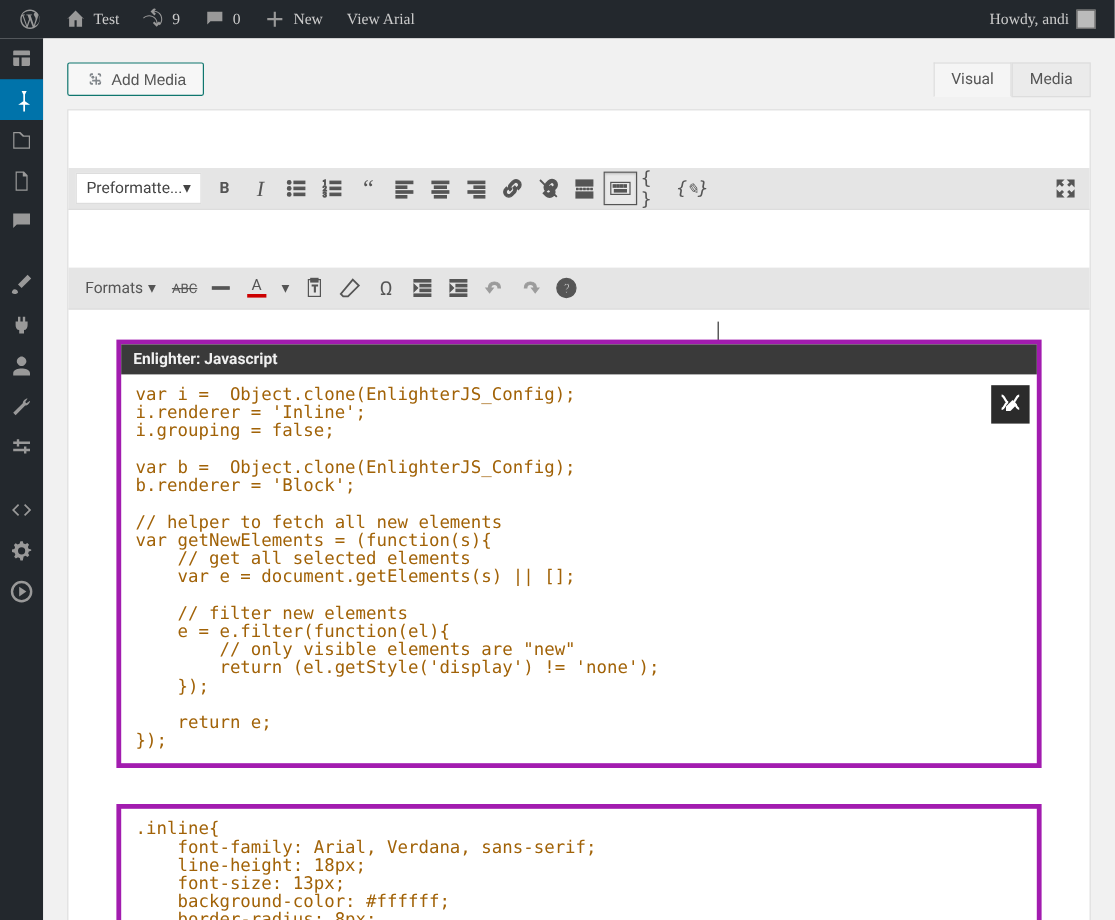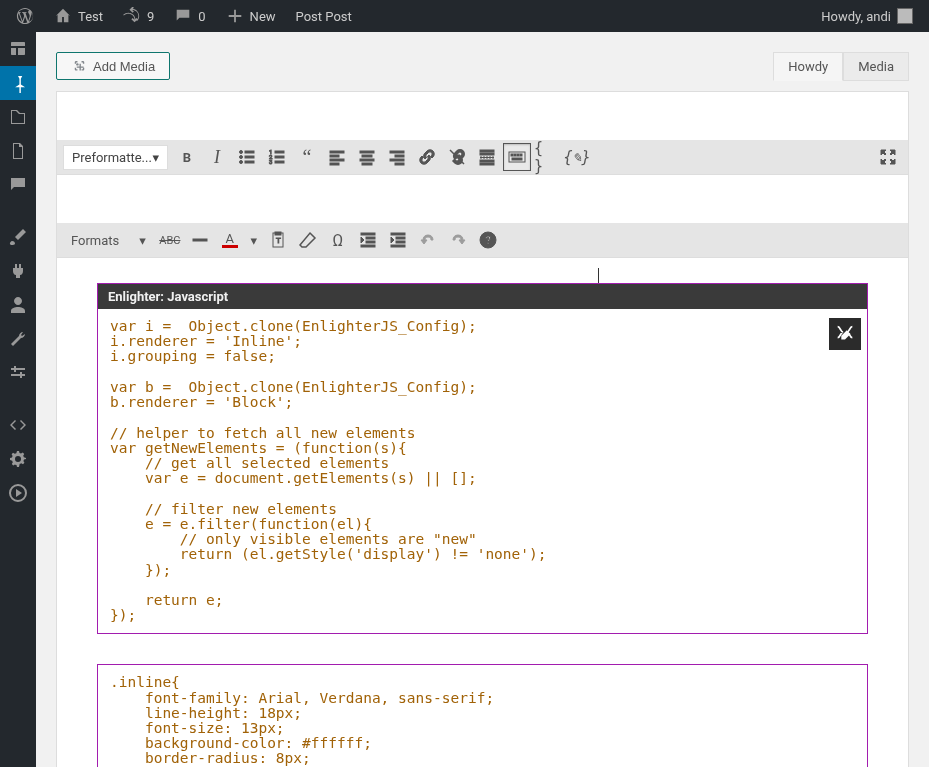--- a/index.html
+++ b/index.html
@@ -1,19 +1,19 @@
 <!DOCTYPE html>
 <html><head>
 <meta charset="utf-8">
 <style>
 * { margin: 0; padding: 0; box-sizing: border-box; }
 body { font-family: -apple-system, BlinkMacSystemFont, "Segoe UI", Roboto, sans-serif; font-size: 13px; background: #f1f1f1; color: #444; width: 929px; height: 767px; overflow: hidden; }
 
 
-.adminbar { background: #23282d; color: #ccc; height: 32px; display: flex; align-items: center; padding: 0 8px; font-size: 13px; }
+.adminbar { background: #23282d; color: #ccc; height: 32px; display: flex; align-items: center; padding: 0 8px; font-size: 13px; font-family: Liberation Serif, serif; }
 .adminbar-left { display: flex; align-items: center; gap: 4px; }
 .adminbar-right { margin-left: auto; display: flex; align-items: flex-start; gap: 8px; }
 .ab-item { display: flex; align-items: center; gap: 6px; padding: 0 8px; color: #ccc; height: 32px; cursor: pointer; }
 .ab-item svg { width: 18px; height: 18px; fill: #999; }
 .avatar { width: 16px; height: 16px; background: #bbb; border: 1px solid #666; }
 
 
 .sidebar { position: absolute; left: 0; top: 32px; width: 36px; bottom: 0; background: #23282d; }
 .sidebar-item { width: 36px; height: 34px; display: flex; align-items: center; justify-content: center; cursor: pointer; }
 .sidebar-item.active { background: #0073aa; }
@@ -32,27 +32,27 @@
 .tab.active { background: #f5f5f5; border-bottom-color: #f5f5f5; }
 
 
 .editor-box { border: 1px solid #ddd; background: #fff; }
 .toolbar-row { display: flex; align-items: center; padding: 3px 6px; border-bottom: 1px solid #ddd; background: #e5e5e5; gap: 2px; margin-top: 48px; }
 .format-select { border: 1px solid #ddd; background: #fff; padding: 4px 8px; font-size: 13px; width: 105px; display: flex; align-items: center; justify-content: space-between; cursor: pointer; }
 .tb-btn { width: 28px; height: 28px; display: flex; align-items: center; justify-content: center; cursor: pointer; border: 1px solid transparent; color: #555; }
 .tb-btn.pressed { border: 1px solid #555; background: #e9e9e9; box-shadow: inset 0 1px 2px rgba(0,0,0,.2); }
 .tb-btn svg { width: 20px; height: 20px; fill: #555; stroke: #555; }
 .tb-sep { width: 1px; }
-.formats-btn { display: flex; align-items: center; gap: 20px; padding: 4px 8px; cursor: pointer; font-size: 13px; color: #555; }
+.formats-btn { display: flex; align-items: center; gap: 4px; padding: 4px 8px; cursor: pointer; font-size: 13px; color: #555; }
 .fullscreen { margin-left: auto; }
 
 
 .editor-content { padding: 25px 40px; min-height: 560px; position: relative; }
 .cursor-caret { position: absolute; top: 10px; left: 541px; width: 1px; height: 18px; border-left: 1px solid #333; }
-.code-block { border: 1px solid #a21caf; margin-bottom: 30px; position: relative; }
+.code-block { border: 4px solid #a21caf; margin-bottom: 30px; position: relative; }
 .code-header { background: #3a3a3a; color: #f0f0f0; padding: 5px 10px; font-weight: bold; font-size: 13px; }
 .code-body { padding: 10px 12px; font-family: Consolas, Monaco, monospace; font-size: 14.5px; line-height: 1.05; white-space: pre; color: #a16207; }
 .code-edit-btn { position: absolute; top: 34px; right: 6px; width: 32px; height: 32px; background: #2b2b2b; display: flex; align-items: center; justify-content: center; cursor: pointer; }
 .code-edit-btn svg { width: 22px; height: 22px; stroke: #fff; fill: none; stroke-width: 2; }
 </style>
 </head>
 <body>
 
 <div class="adminbar">
   <div class="adminbar-left">
@@ -79,21 +79,21 @@
         </svg>
       <span>0</span>
     </div>
     <div class="ab-item">
       <svg viewBox="0 0 20 20">
           <path d="M9 3h2v6h6v2h-6v6H9v-6H3V9h6z"></path>
         </svg>
       <span>New</span>
     </div>
     <div class="ab-item">
-      <span>Post Post</span>
+      <span>View Arial</span>
     </div>
   </div>
   <div class="adminbar-right">
     <div class="ab-item">
       <span>Howdy, andi</span>
       <div class="avatar"></div>
     </div>
   </div>
 </div>
 
@@ -171,21 +171,21 @@
 <div class="main">
   <div class="toprow">
     <button class="add-media-btn">
       <svg viewBox="0 0 20 20">
           <path d="M13 11V7h-2v4H7v2h4v4h2v-4h4v-2h-4zM6 3c-1.1 0-2 .9-2 2v2h2V5h2V3H6zm0 14c-1.1 0-2-.9-2-2v-2h2v2h2v2H6zm10 0c1.1 0 2-.9 2-2v-2h-2v2h-2v2h2zm0-14c1.1 0 2 .9 2 2v2h-2V5h-2V3h2z" transform="scale(.85) translate(1.5 1.5)"></path>
           <circle cx="8" cy="8" r="1.5"></circle>
         </svg>
       <span>Add Media</span>
     </button>
     <div class="tabs">
-      <div class="tab active">Howdy</div>
+      <div class="tab active">Visual</div>
       <div class="tab">Media</div>
     </div>
   </div>
 
   <div class="editor-box">
 
     <div class="toolbar-row">
       <div class="format-select">
         <span>Preformatte...</span>
         <span>▾</span>

